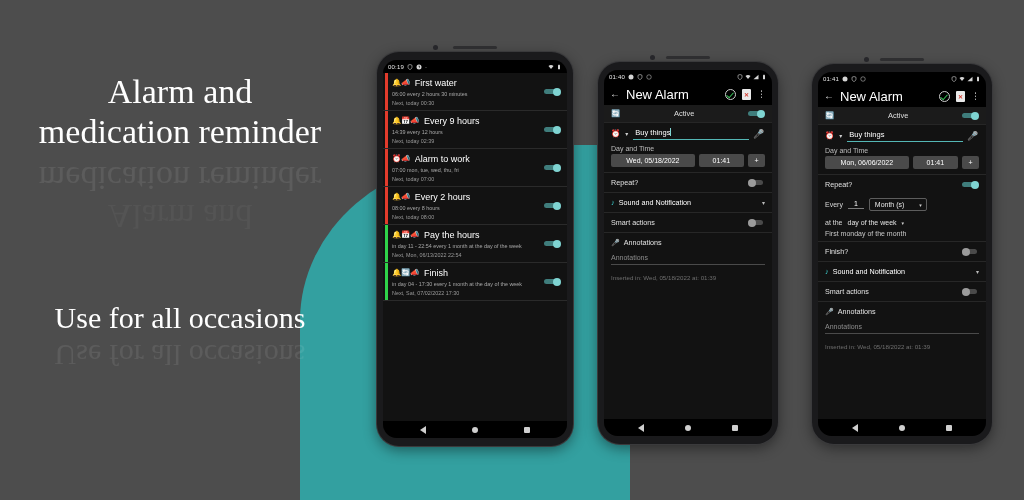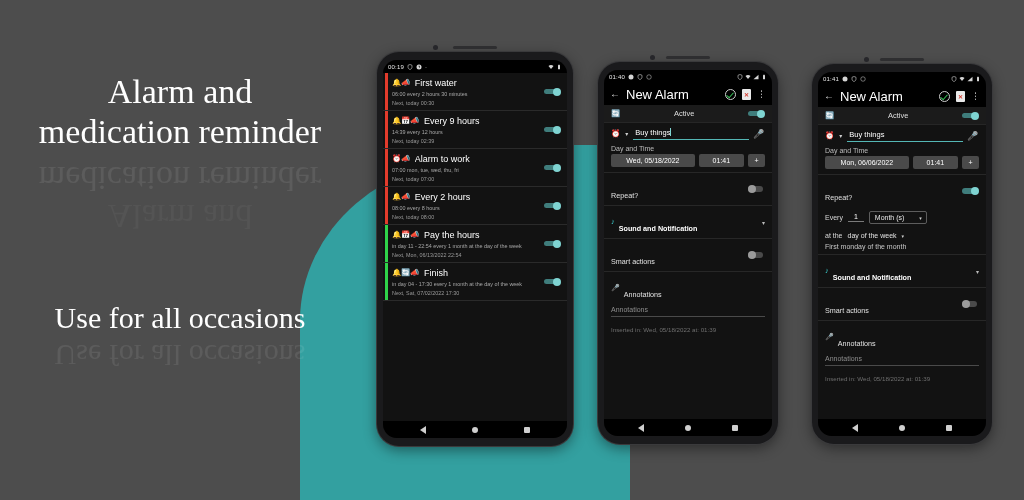--- a/index.html
+++ b/index.html
@@ -142,23 +142,23 @@
     padding: 3px 0; text-align: center;
   }
   .chip.date { flex: 1.85; }
   .chip.time { flex: 1; }
   .chip.plus { flex: 0 0 17px; }
 
   .opt-row {
     display: flex; align-items: center; padding: 5px 7px; border-top: 1px solid #272727;
     color: #e0e0e0; font-size: 7.2px; gap: 4px;
   }
-  .opt-row .grow { flex: 1; margin-top: 13px; }
+  .opt-row .grow { flex: 1; }
   .opt-row .chev { color: #b9b9b9; font-size: 6px; }
-  .opt-row.sound .lbl { color: #ffffff; font-weight: bold; }
+  .opt-row.sound .lbl { color: #ffffff; font-weight: normal; }
   .note-icon { color: #cfcfcf; font-size: 7px; }
   .annot-input { padding: 2px 7px 4px 7px; }
   .annot-input .ph { color: #8d8d8d; font-size: 7px; display: block; border-bottom: 1px solid #4a4a4a; padding-bottom: 3px; }
   .inserted { color: #6f6f6f; font-size: 6.2px; padding: 5px 7px; }
 
   
   .rep-row { display: flex; align-items: center; gap: 5px; padding: 4px 7px; color: #d8d8d8; font-size: 7px; }
   .num-field { border-bottom: 1px solid #7a7a7a; color: #fff; font-size: 7px; padding: 0 6px 1px 6px; }
   .select-box {
     border: 1px solid #5d5d5d; border-radius: 2px; color: #e6e6e6; font-size: 7px;
@@ -528,20 +528,27 @@
           <span class="num-field">1</span>
           <span class="select-box"><span>Month (s)</span><span class="ar">▾</span></span>
         </div>
 
         <div class="rep-row">
           <span>at the</span>
           <span class="inline-sel"><span>day of the week</span><span class="ar">▾</span></span>
         </div>
         <div class="rep-desc">First monday of the month</div>
 
+        <div class="opt-row">
+          <span class="grow">Finish?</span>
+          <span class="tgl off">
+              <span class="track"></span>
+              <span class="knob"></span>
+            </span>
+        </div>
 
         <div class="opt-row sound">
           <span class="emoji" style="color:#39c0c0">♪</span>
           <span class="grow lbl">Sound and Notification</span>
           <span class="chev">▾</span>
         </div>
 
         <div class="opt-row">
           <span class="grow">Smart actions</span>
           <span class="tgl off">

